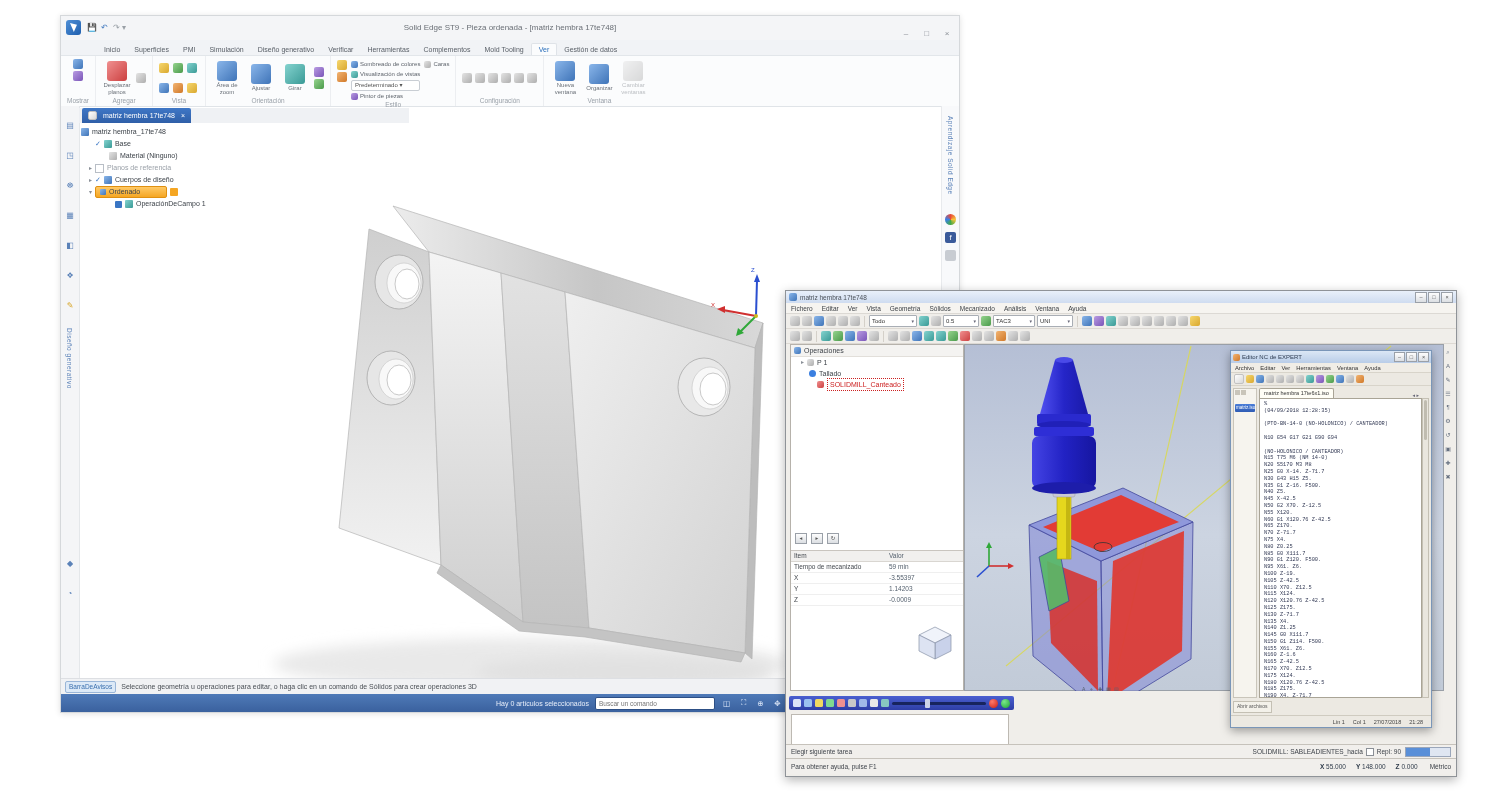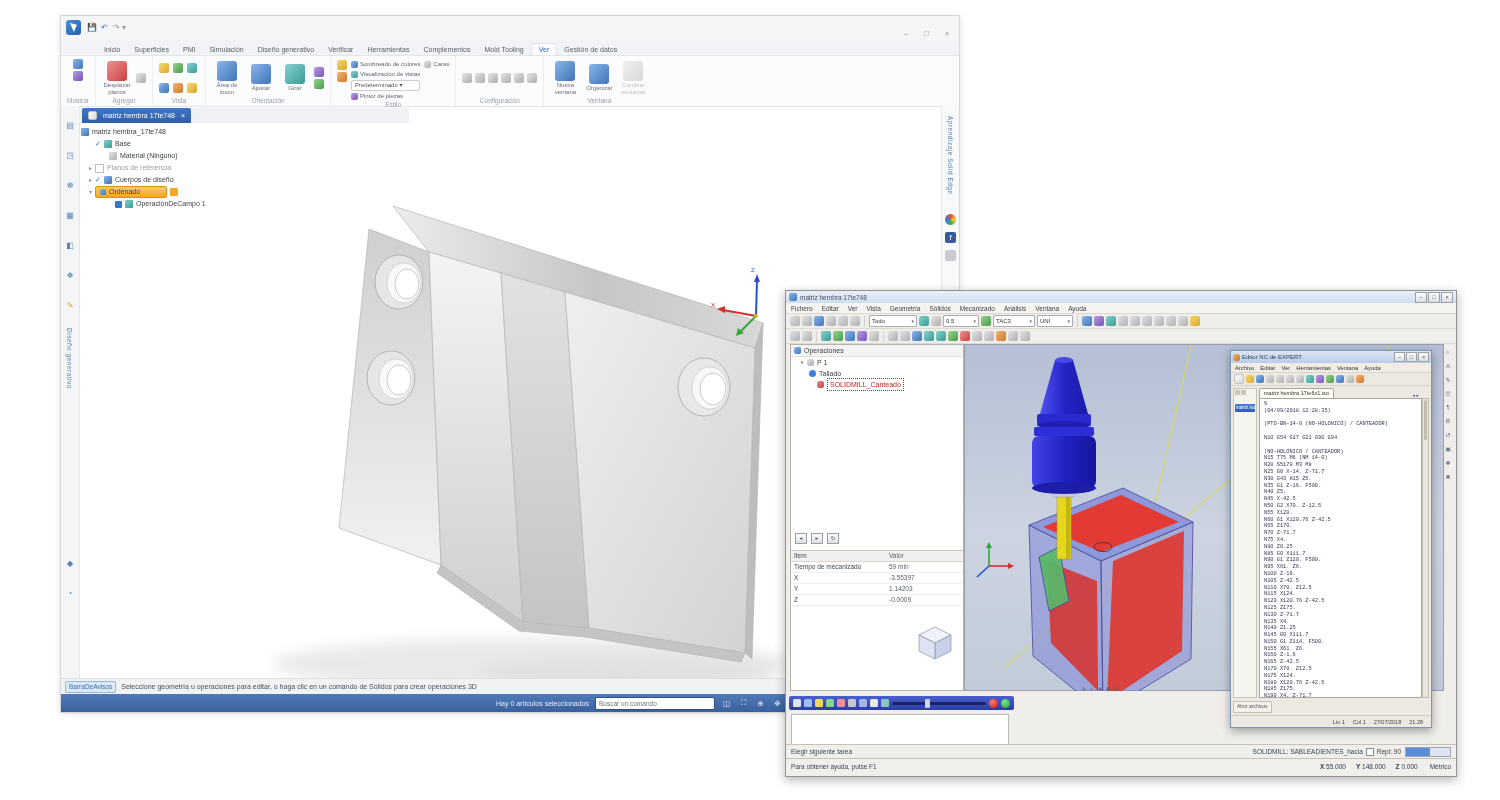--- a/index.html
+++ b/index.html
@@ -104,20 +104,21 @@
 
 <div id="se" class="abs">
 
   <div class="se-title abs">
     <div class="abs" style="left:5px;top:4px;width:15px;height:15px;border-radius:3px;background:linear-gradient(135deg,#4f8fd6,#1f5fae);">
       <div class="abs" style="left:4px;top:3px;width:7px;height:9px;background:#fff;clip-path:polygon(0 0,100% 20%,55% 100%);"></div>
     </div>
     <span class="abs" style="left:26px;top:7px;font-size:8px;color:#7c8188;">💾</span>
     <span class="abs" style="left:40px;top:7px;font-size:8px;color:#4a7fc1;">↶</span>
     <span class="abs" style="left:52px;top:7px;font-size:8px;color:#9aa0a7;">↷ ▾</span>
+    <div class="ttl abs">Solid Edge ST9 - Pieza ordenada - [matriz hembra 17te748]</div>
     <div class="abs" style="right:4px;top:6px;">
       <span class="winbtn">–</span>
       <span class="winbtn">□</span>
       <span class="winbtn">×</span>
     </div>
   </div>
 
   <div class="se-tabs abs">
     <span class="se-tab">Inicio</span>
     <span class="se-tab">Superficies</span>

